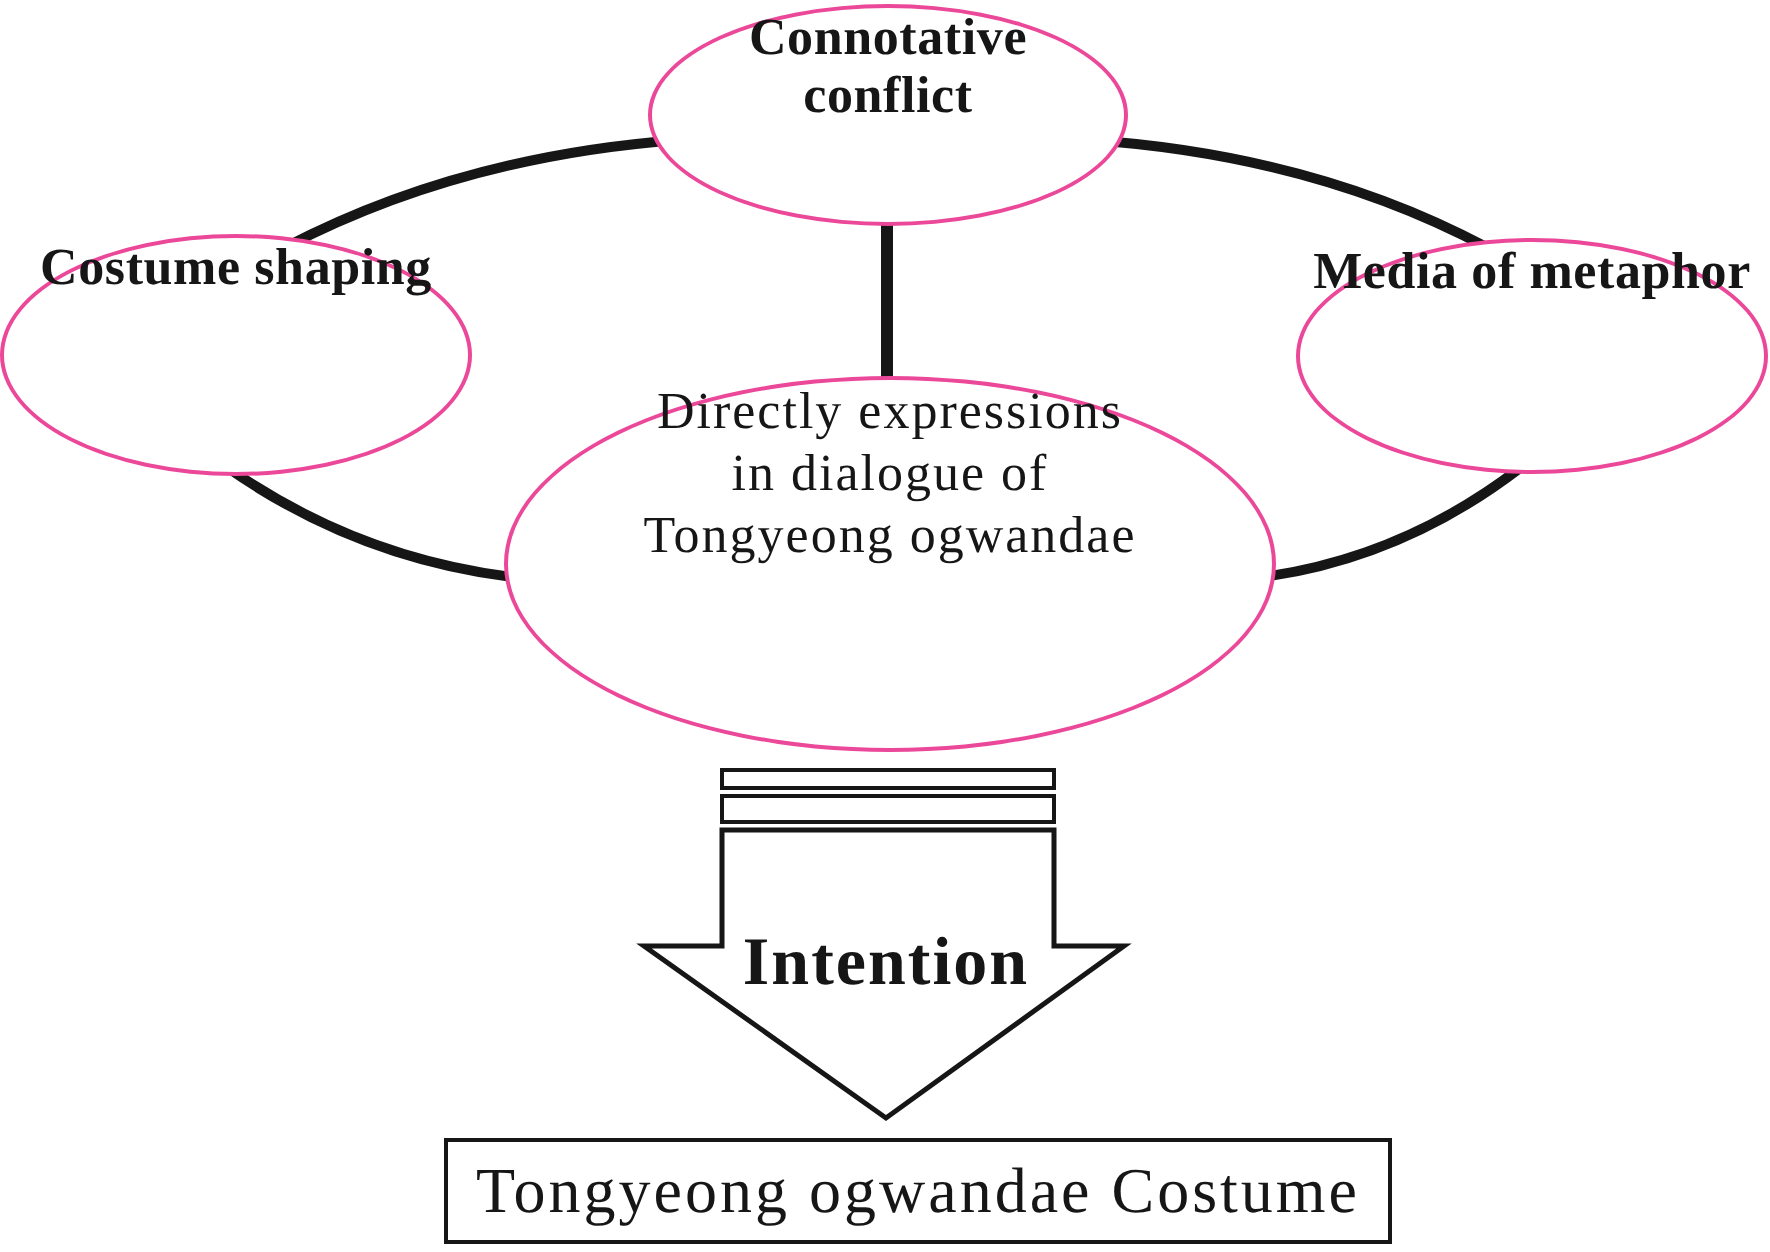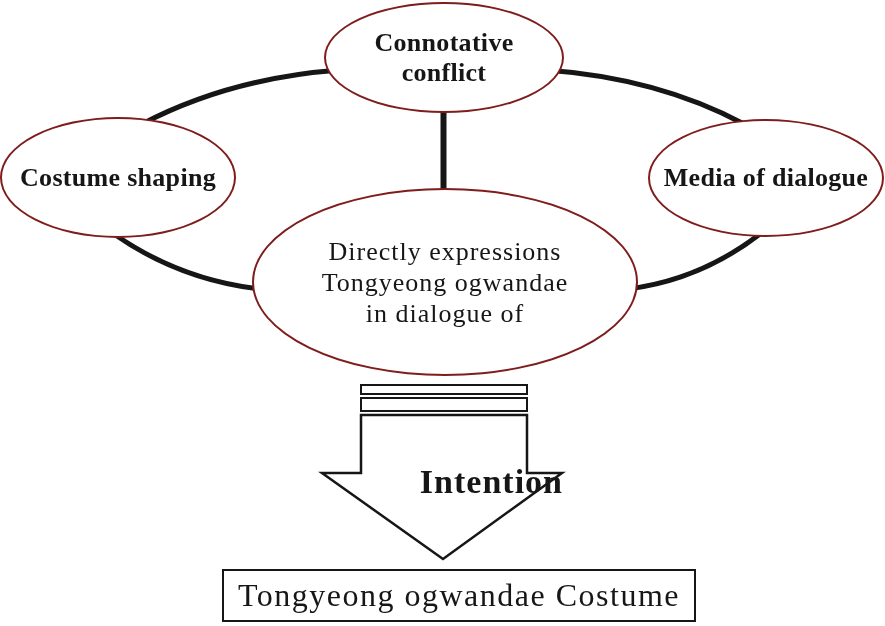--- a/index.html
+++ b/index.html
@@ -18,25 +18,25 @@
   }
   .layer {
     position: absolute;
     left: 0;
     top: 0;
     z-index: 1;
   }
   .node {
     position: absolute;
     box-sizing: border-box;
-    border: 2px solid #7f1d1d;
+    border: 2px solid #ec4899;
     border-radius: 50%;
     background: #ffffff;
     display: flex;
-    align-items: center;
+    align-items: flex-start;
     justify-content: center;
     text-align: center;
     z-index: 2;
   }
   .node-label {
     font-weight: bold;
     font-size: 26px;
     line-height: 1.12;
     letter-spacing: 0.3px;
   }
@@ -46,24 +46,24 @@
   #node-right  { left: 648px; top: 119px; width: 236px; height: 118px; }
   #node-center { left: 252px; top: 188px; width: 386px; height: 188px; }
   #node-center .node-label {
     font-weight: normal;
     font-size: 26px;
     line-height: 31px;
     letter-spacing: 1px;
   }
   .intention-label {
     position: absolute;
-    left: 303px;
+    left: 313px;
     top: 463px;
     width: 260px;
-    text-align: right;
+    text-align: center;
     font-size: 34px;
     font-weight: 600;
     letter-spacing: 1px;
     z-index: 3;
   }
   .result-box {
     position: absolute;
     left: 222px;
     top: 569px;
     width: 474px;
@@ -103,28 +103,28 @@
       <span class="line">Connotative</span>
       <span class="line">conflict</span>
     </div>
   </div>
 
   <div class="node" id="node-left">
     <div class="node-label">Costume shaping</div>
   </div>
 
   <div class="node" id="node-right">
-    <div class="node-label">Media of dialogue</div>
+    <div class="node-label">Media of metaphor</div>
   </div>
 
   <div class="node" id="node-center">
     <div class="node-label">
       <span class="line">Directly expressions</span>
+      <span class="line">in dialogue of</span>
       <span class="line">Tongyeong ogwandae</span>
-      <span class="line">in dialogue of</span>
     </div>
   </div>
 
   <div class="intention-label">Intention</div>
 
   <div class="result-box">
     <span>Tongyeong ogwandae Costume</span>
   </div>
 
 </div>

